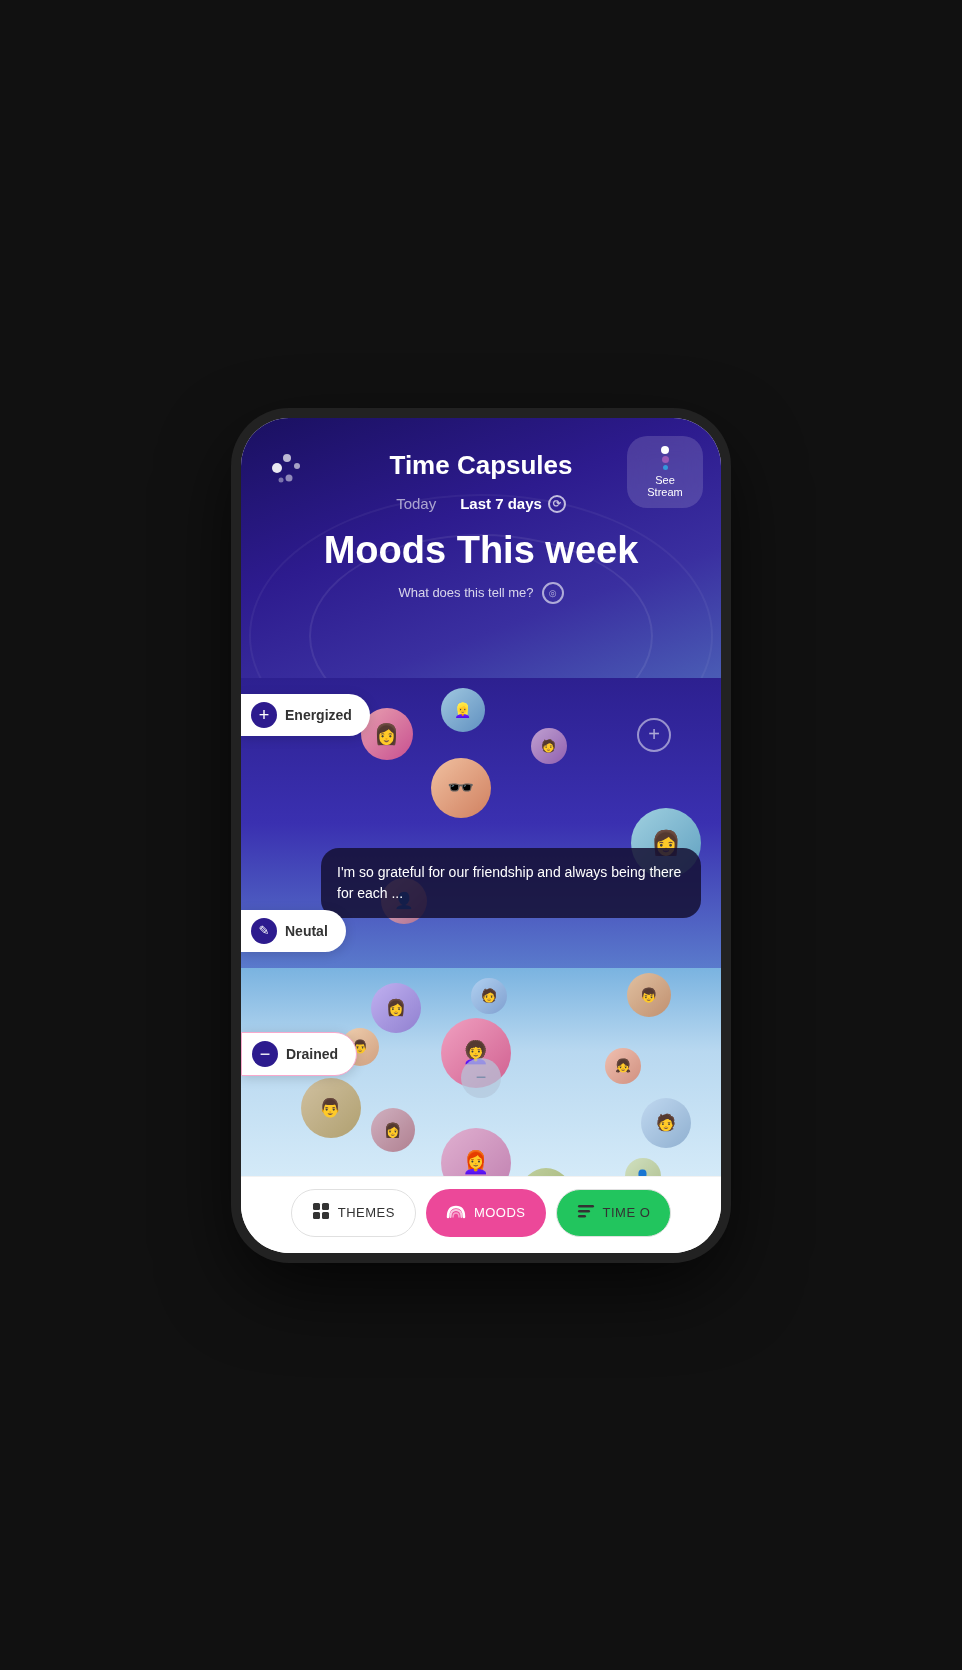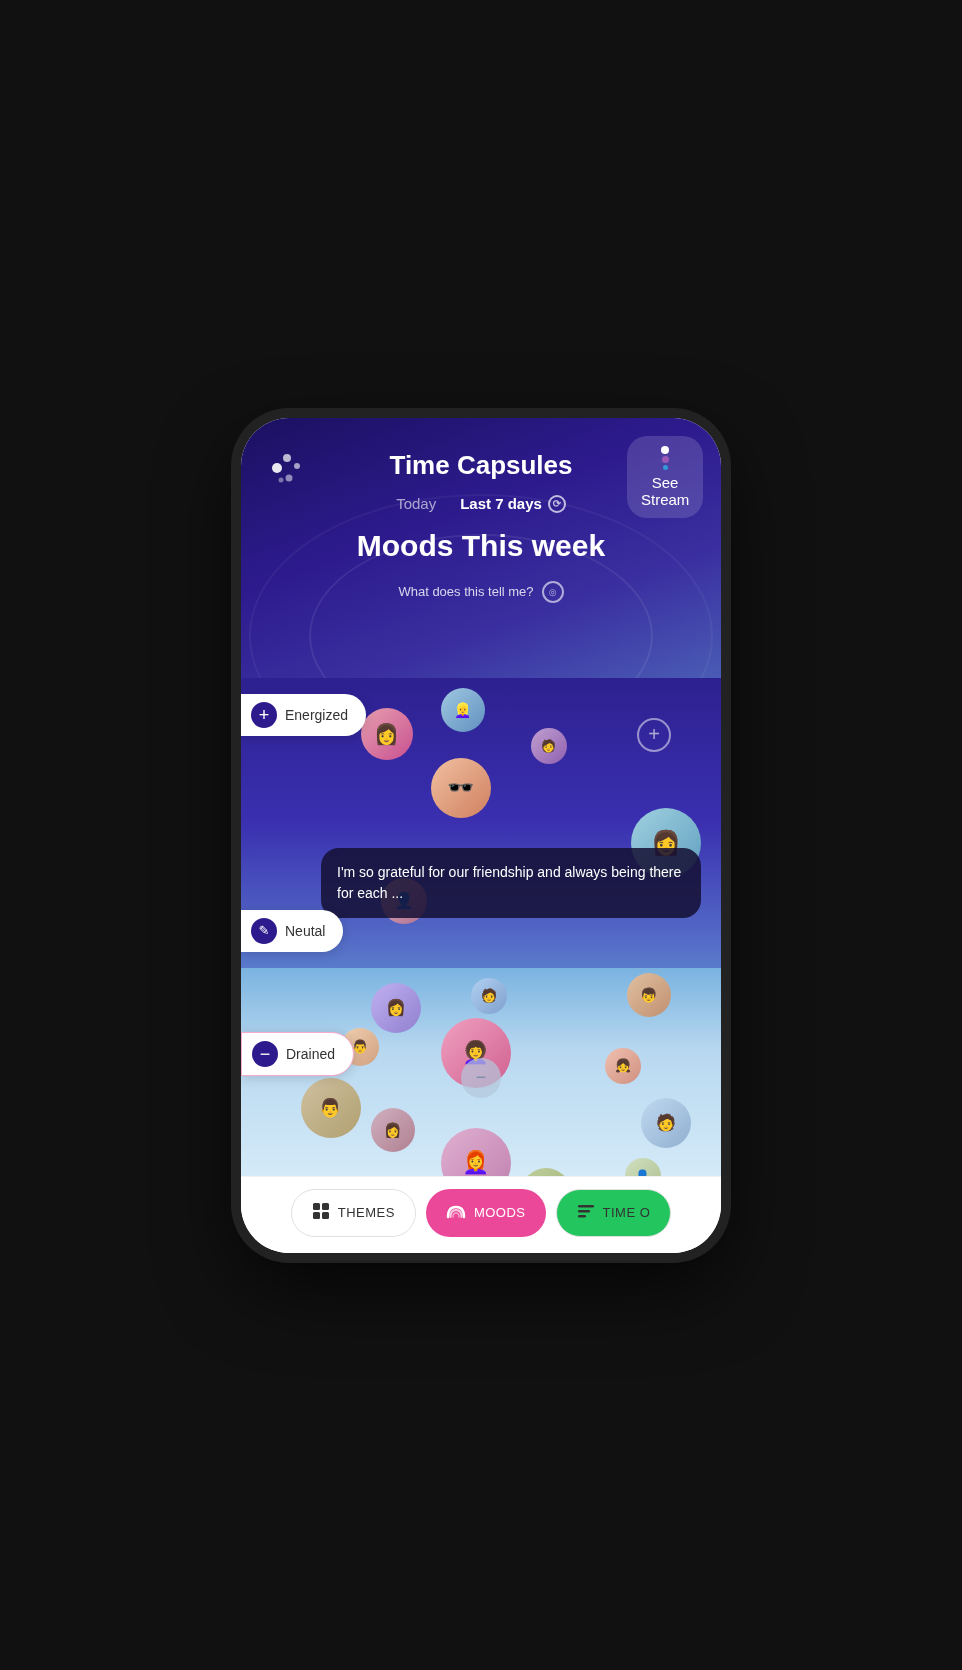--- a/index.html
+++ b/index.html
@@ -96,21 +96,21 @@
       flex-direction: column;
       align-items: center;
       gap: 2px;
       margin-bottom: 4px;
     }
     .dot-white { width: 8px; height: 8px; background: #fff; border-radius: 50%; }
     .dot-purple { width: 7px; height: 7px; background: #9b59b6; border-radius: 50%; }
     .dot-blue { width: 5px; height: 5px; background: #3498db; border-radius: 50%; }
     .see-stream-label {
       color: #fff;
-      font-size: 15px;
+      font-size: 11px;
       font-weight: 500;
     }
 
     
     .period-tabs {
       display: flex;
       align-items: center;
       justify-content: center;
       gap: 24px;
       margin-bottom: 16px;
@@ -135,24 +135,24 @@
       border-radius: 50%;
       display: inline-flex;
       align-items: center;
       justify-content: center;
       font-size: 10px;
       color: rgba(255,255,255,0.7);
     }
 
     .moods-title {
       color: #fff;
-      font-size: 30px;
+      font-size: 38px;
       font-weight: 800;
       text-align: center;
-      margin-bottom: 18px;
+      margin-bottom: 10px;
     }
     .moods-subtitle {
       color: rgba(255,255,255,0.8);
       font-size: 13px;
       text-align: center;
       display: flex;
       align-items: center;
       justify-content: center;
       gap: 8px;
     }
@@ -200,21 +200,21 @@
       align-items: center;
       justify-content: center;
       color: #fff;
       font-size: 18px;
       font-weight: 300;
       line-height: 1;
     }
     .mood-label-text {
       color: #333;
       font-size: 14px;
-      font-weight: 400;
+      font-weight: 700;
     }
 
     
     .mood-label-neutral {
       position: absolute;
       bottom: 16px;
       left: 0;
       background: #fff;
       border-radius: 0 24px 24px 0;
       padding: 8px 18px 8px 10px;

